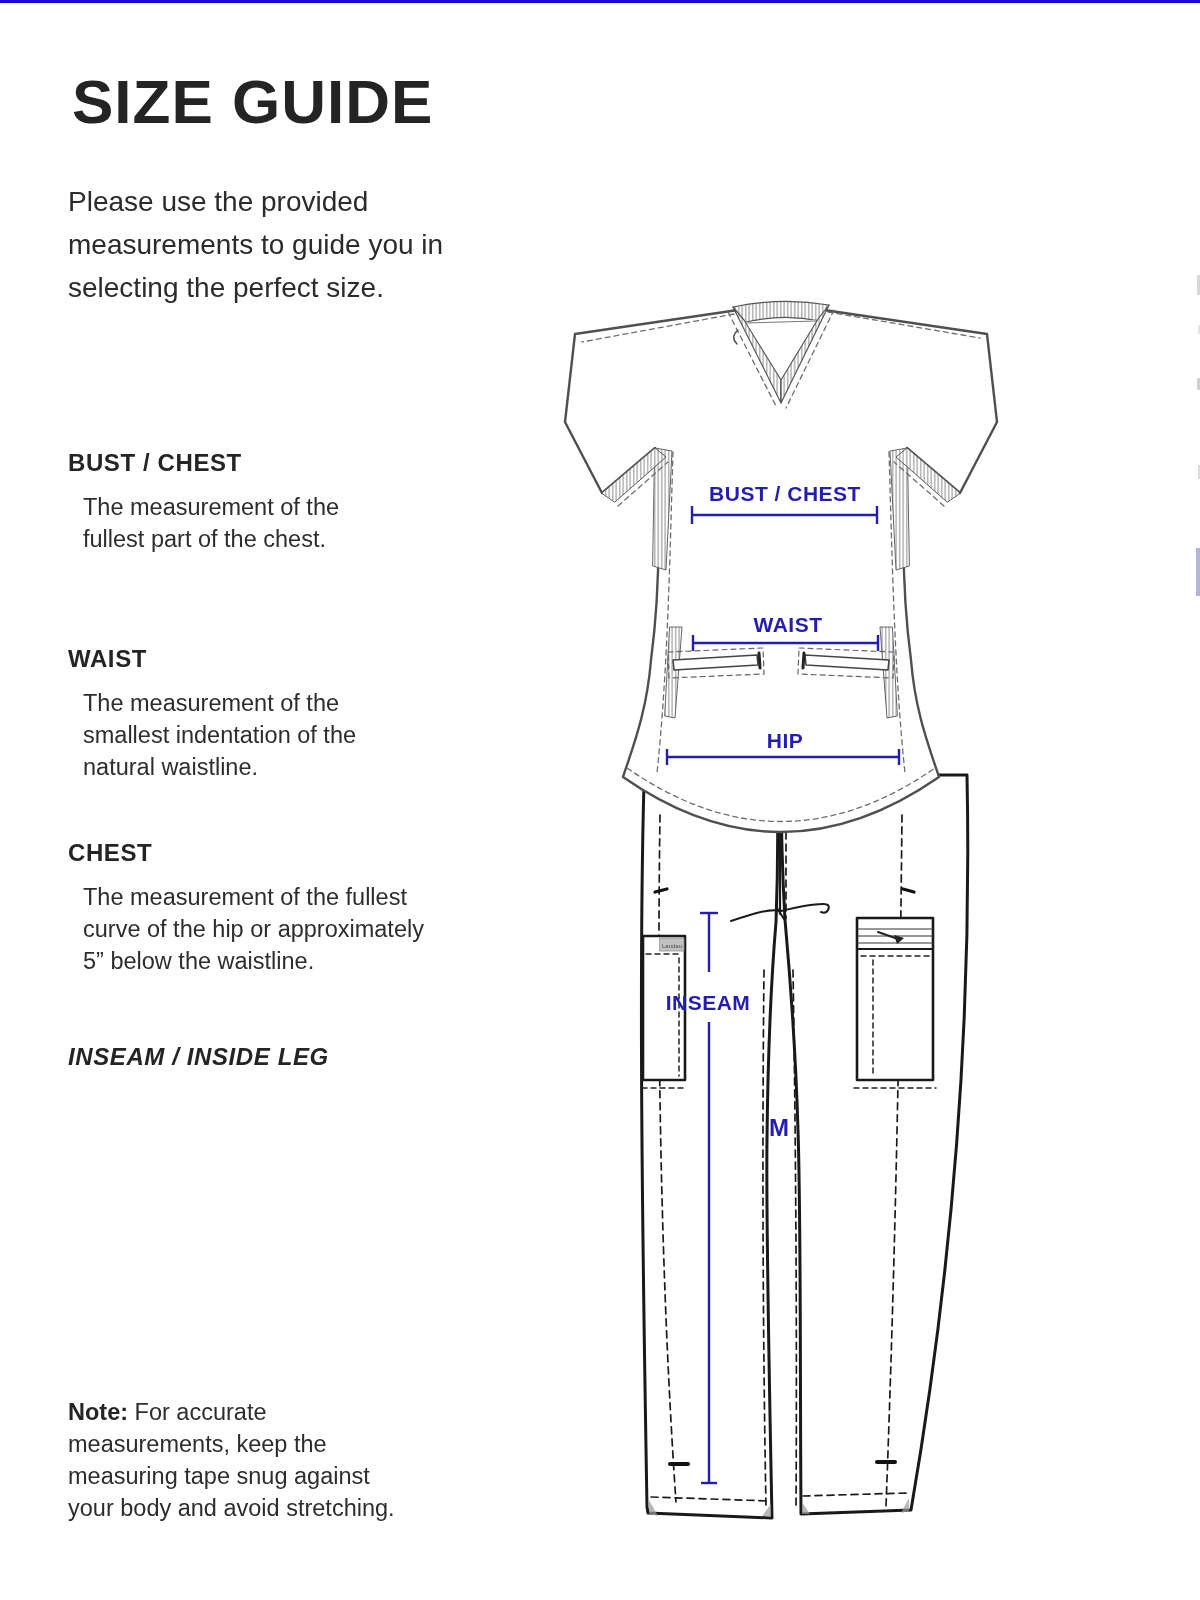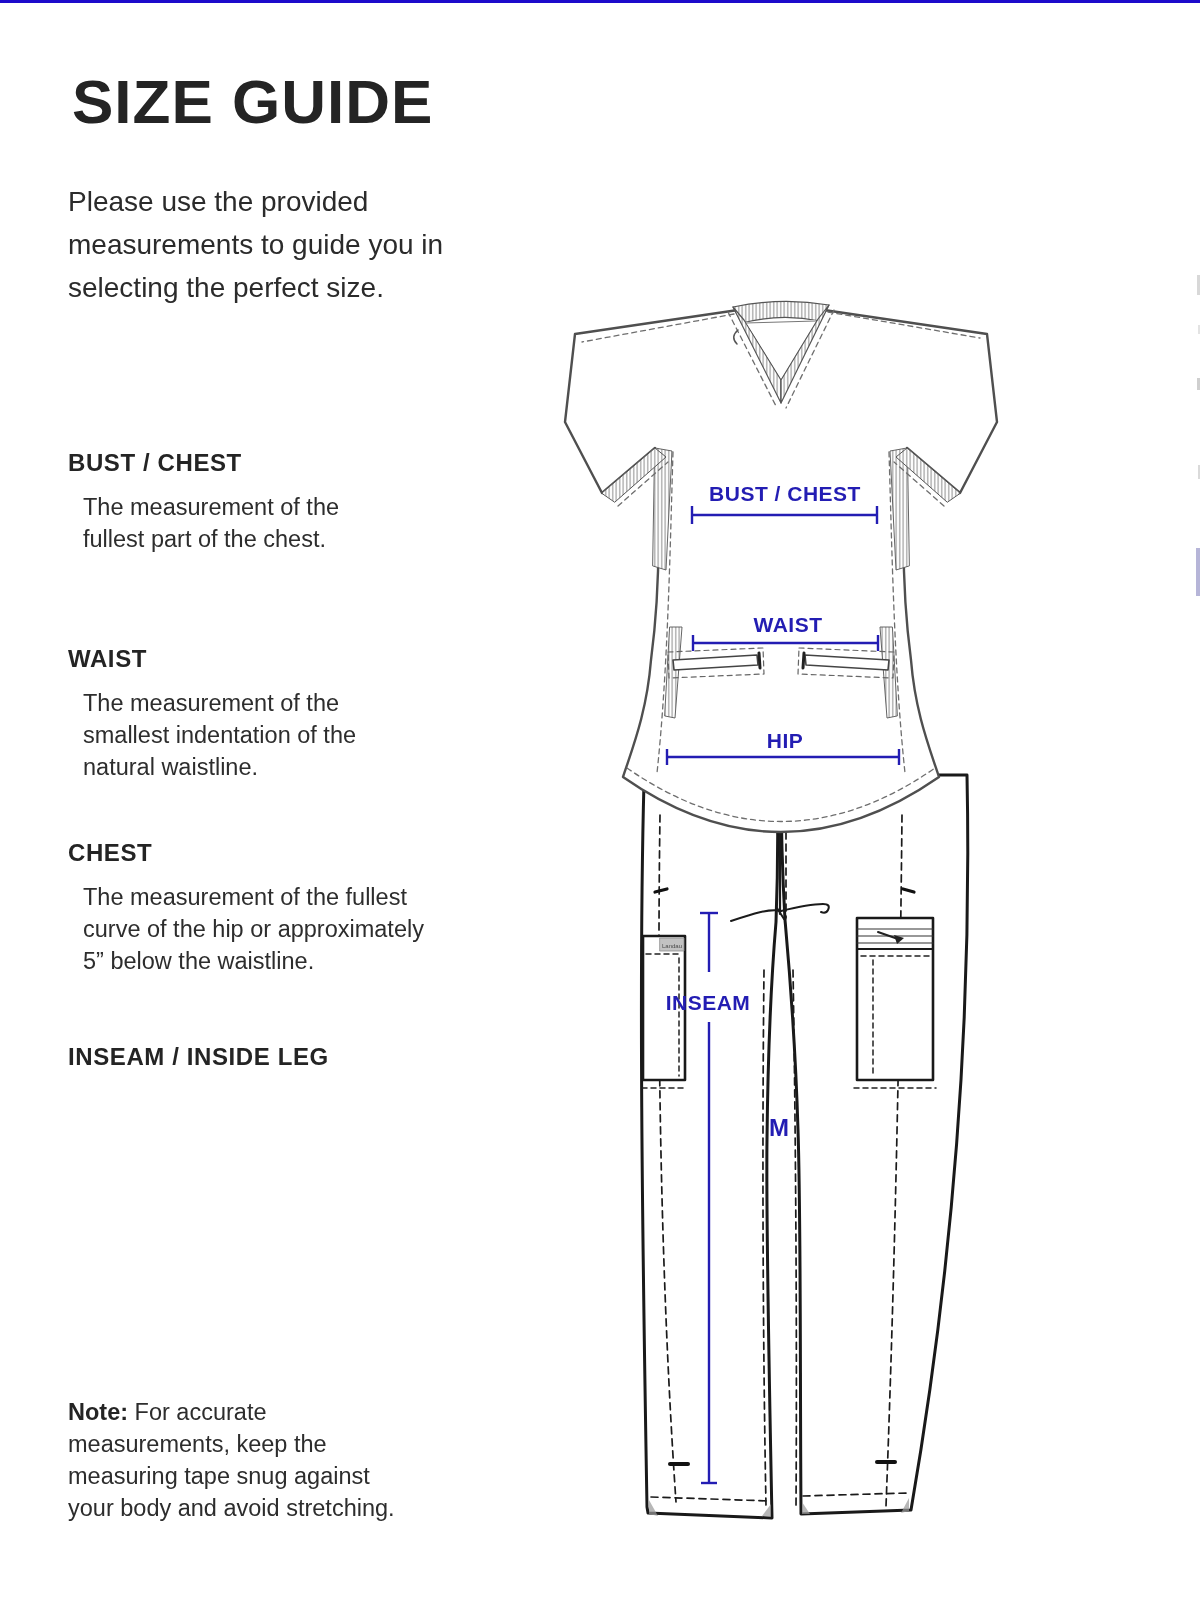--- a/index.html
+++ b/index.html
@@ -15,21 +15,21 @@
   .intro{
     position:absolute;left:68px;top:180px;margin:0;width:470px;
     font-size:28px;line-height:43px;color:#2b2b2b;white-space:pre-line;
   }
   .def{position:absolute;left:68px;width:460px;}
   .def h2{
     margin:0 0 12px 0;font-size:24px;font-weight:700;
     letter-spacing:.6px;color:#242424;line-height:26px;
   }
   .def p{margin:15px;font-size:23.5px;line-height:32px;color:#2d2d2d;white-space:pre-line;}
-  .sec-bust{top:450px;} .sec-waist{top:646px;} .sec-hips{top:840px;} .sec-inseam{top:1044px;}
+  .sec-bust{top:450px;} .sec-waist{top:646px;} .sec-hips{top:840px;} .sec-inseam{top:1044px;font-style:italic;}
   .note{
     position:absolute;left:68px;top:1396px;margin:0;width:400px;
     font-size:23.5px;line-height:32px;color:#2d2d2d;white-space:pre-line;
   }
   .note b{font-weight:700;color:#242424;}
   .diagram{position:absolute;left:520px;top:270px;width:520px;height:1260px;}
   .sliver{position:absolute;right:0;}
   .s1{top:275px;width:3px;height:20px;background:#d8d8d8;}
   .s2{top:325px;width:2px;height:9px;background:#e3e3e3;}
   .s3{top:378px;width:3px;height:12px;background:#cfcfcf;}

